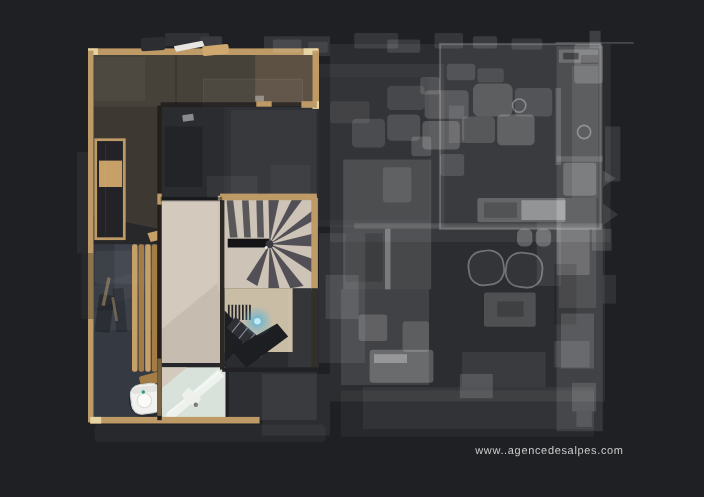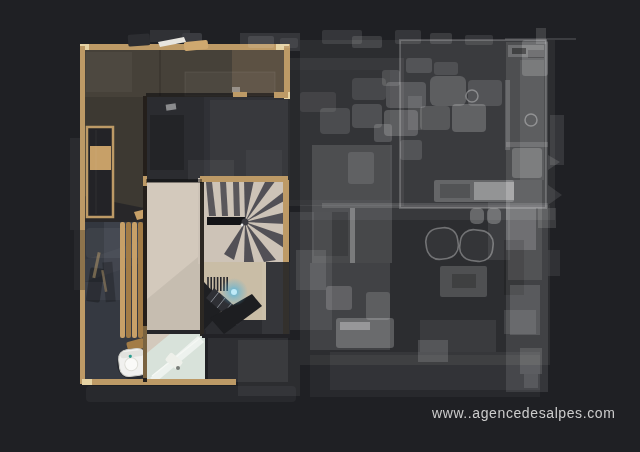--- a/index.html
+++ b/index.html
@@ -14,21 +14,21 @@
   }
   html,body{margin:0;padding:0;background:#000;}
   .stage{
     position:relative;width:640px;height:452px;overflow:hidden;
     background:var(--bg);
     font-family:"Liberation Sans",sans-serif;
   }
   .stage svg{position:absolute;inset:0;display:block;}
   .watermark{
     position:absolute;left:432px;top:405px;
-    font-size:14px;letter-spacing:0.6px;color:var(--watermark-color);
+    font-size:10px;letter-spacing:0.6px;color:var(--watermark-color);
     opacity:.95;white-space:nowrap;
   }
 </style>
 </head>
 <body>
 
 <div class="stage">
 <svg viewBox="0 0 640 452" width="640" height="452">
   <defs>
     <radialGradient id="glowGrad">

